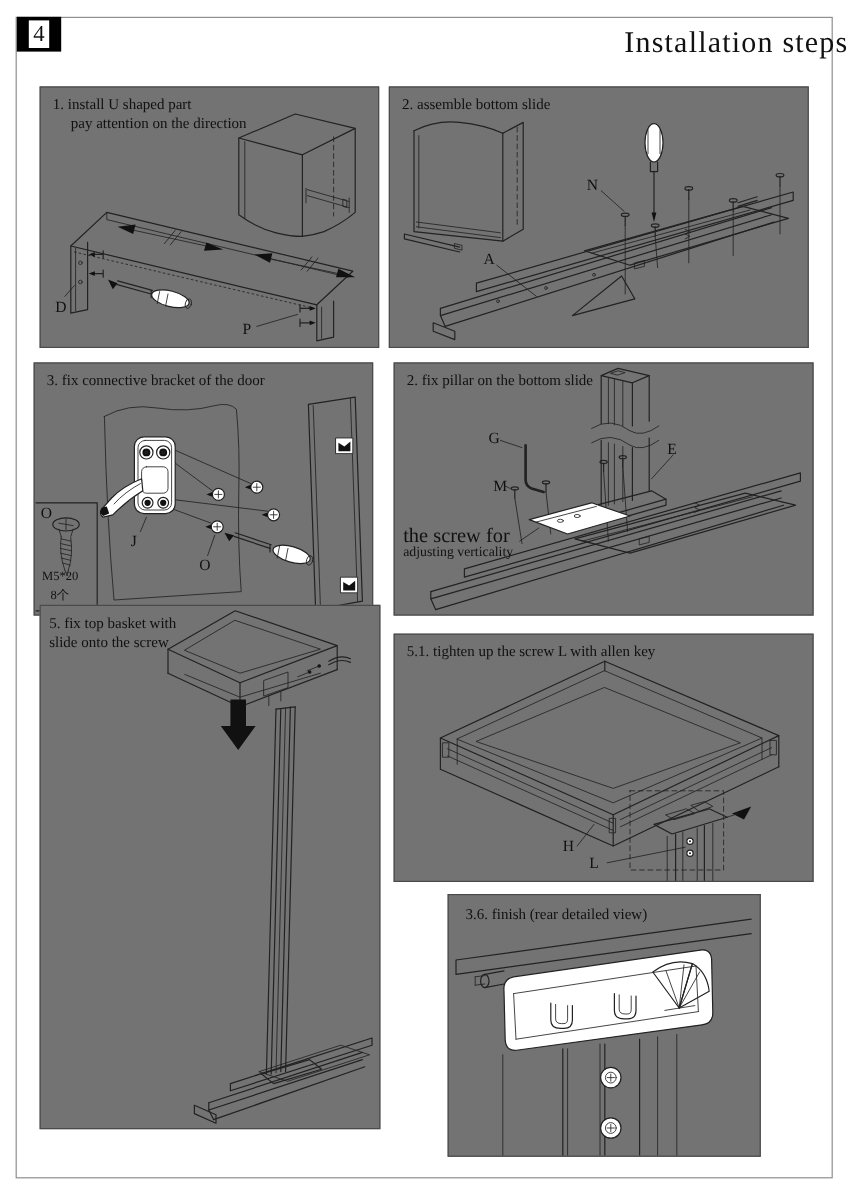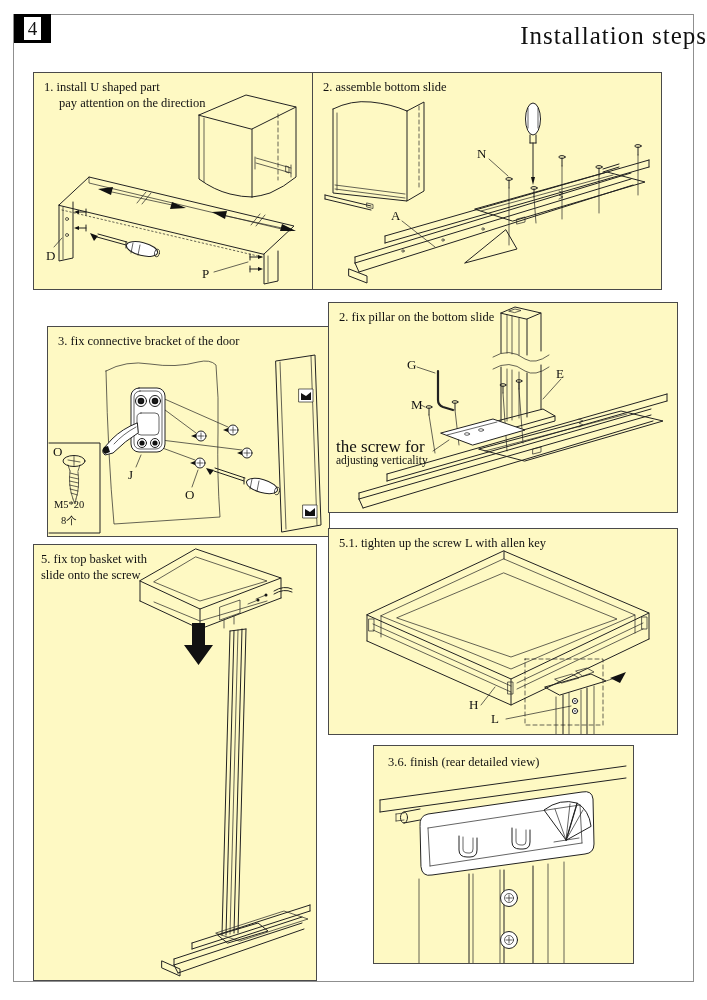--- a/index.html
+++ b/index.html
@@ -4,30 +4,30 @@
 <style>
   html,body{margin:0;padding:0;background:#fff;}
   .page{position:relative;width:707px;height:1000px;background:#fff;overflow:hidden;
         font-family:"Liberation Serif","DejaVu Serif",serif;color:#111;}
   .outer-border{position:absolute;left:13px;top:14px;width:679px;height:966px;border:1px solid #8f8f8f;}
   .badge{position:absolute;left:14px;top:14px;width:37px;height:29px;background:#000;
          display:flex;align-items:center;justify-content:center;z-index:3;}
   .badge-inner{width:17px;height:23px;background:#fff;display:flex;align-items:center;justify-content:center;
                font-size:19px;line-height:1;}
   .title{position:absolute;left:0;top:22px;width:100%;text-align:right;font-size:25px;letter-spacing:1px;}
-  .panel{position:absolute;border:1px solid #4a4a4a;background:#fef9c3;}
+  .panel{position:absolute;border:1px solid #4a4a4a;background:#737373;}
   .panel svg{position:absolute;left:0;top:0;}
   .cap{position:absolute;font-size:12.5px;line-height:15px;white-space:nowrap;z-index:2;}
   .lbl{position:absolute;font-size:13px;line-height:13px;z-index:2;}
   .small{font-size:10.5px;}
   #p1{left:33px;top:72px;width:281px;height:216px;}
-  #p2{left:312px;top:72px;width:348px;height:216px;font-family:Liberation Serif, serif;}
-  #p3{left:47px;top:302px;width:281px;height:209px;margin-top:24px;}
+  #p2{left:324px;top:72px;width:348px;height:216px;font-family:Liberation Serif, serif;}
+  #p3{left:28px;top:302px;width:281px;height:209px;}
   #p4{left:328px;top:302px;width:348px;height:209px;}
-  #p5{left:33px;top:544px;width:282px;height:435px;text-align:center;}
+  #p5{left:33px;top:504px;width:282px;height:435px;text-align:center;}
   #p51{left:328px;top:528px;width:348px;height:205px;}
   #p52{left:373px;top:745px;width:259px;height:217px;}
   svg path,svg line,svg ellipse,svg circle,svg rect,svg polyline{
     fill:none;stroke:#222;stroke-width:1;stroke-linecap:round;stroke-linejoin:round;}
   svg .f{fill:#111;stroke:none;}
   svg .w{fill:#fff;stroke:#222;}
   svg .thin{stroke-width:0.7;}
   svg .dash{stroke-dasharray:4 3;}
   svg .dot{stroke-dasharray:1.5 2.5;}
   svg .thick{stroke-width:2.2;}

